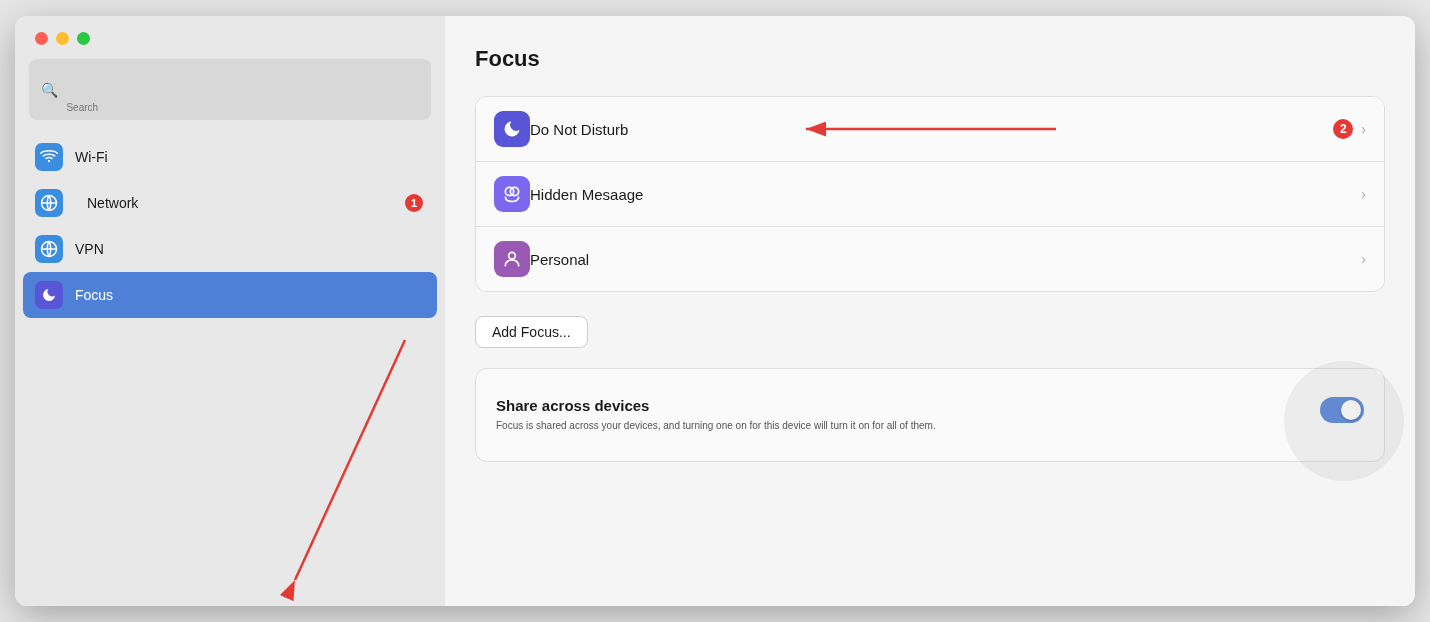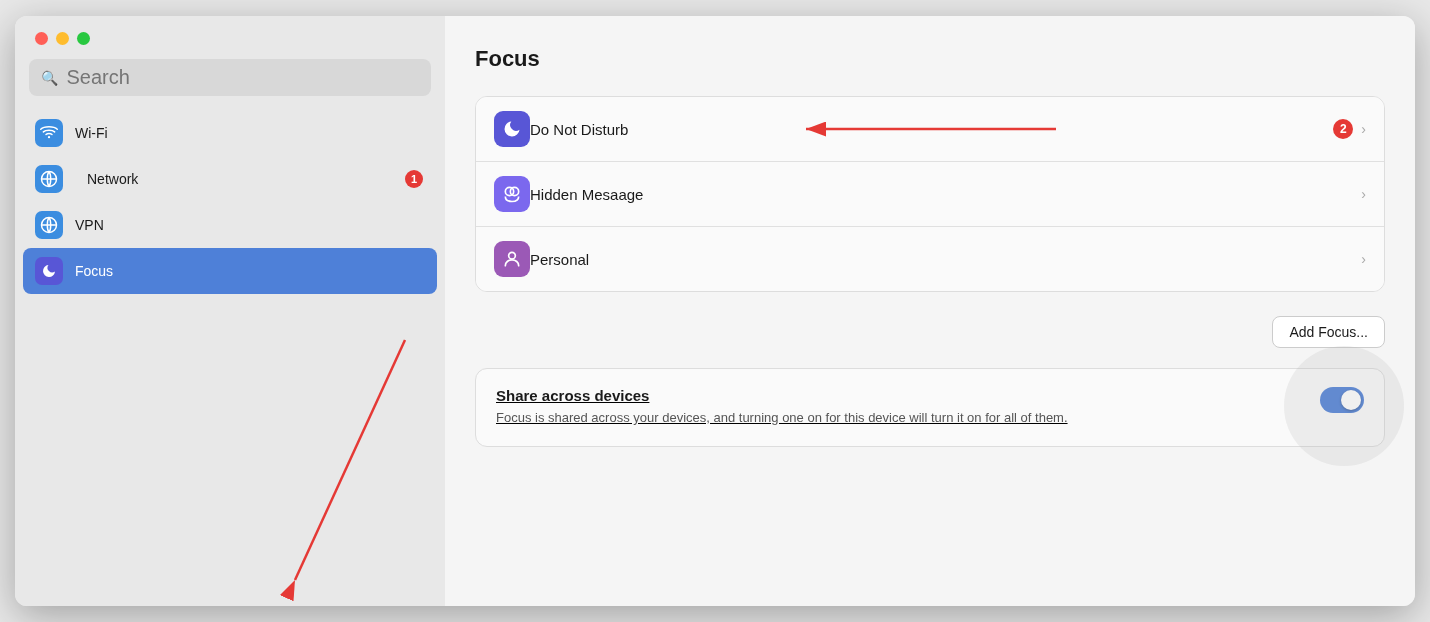--- a/index.html
+++ b/index.html
@@ -65,23 +65,24 @@
 
     .search-bar .search-icon-glyph {
       color: #888;
       font-size: 14px;
     }
 
     .search-bar input {
       border: none;
       background: transparent;
       outline: none;
-      font-size: 20px;
+      font-size: 10px;
       color: #555;
       width: 100%;
+      margin-top: 36px;
     }
 
     .sidebar-items {
       flex: 1;
       overflow-y: auto;
       padding: 0 8px;
     }
 
     .sidebar-item {
       display: flex;
@@ -206,60 +207,59 @@
       height: 20px;
       font-size: 12px;
       display: flex;
       align-items: center;
       justify-content: center;
       font-weight: 600;
     }
 
     .add-focus-row {
       display: flex;
-      justify-content: flex-end;
+      justify-content: flex-start;
       margin-top: 4px;
     }
 
     .add-focus-btn {
       background: white;
       border: 1px solid #ccc;
       border-radius: 8px;
       padding: 7px 16px;
       font-size: 14px;
       cursor: pointer;
       color: #1a1a1a;
       font-family: inherit;
     }
 
     .share-section {
       background: #fafafa;
       border: 1px solid #ddd;
       border-radius: 12px;
-      padding: 18px 20px;
+      padding: 28px 20px;
       display: flex;
       align-items: flex-start;
       gap: 14px;
       position: relative;
-      text-decoration: underline;
     }
 
     .share-text {
       flex: 1;
     }
 
     .share-title {
       font-size: 15px;
       font-weight: 600;
       color: #1a1a1a;
       margin-bottom: 4px;
     }
 
     .share-desc {
-      font-size: 13px;
+      font-size: 10px;
       color: #555;
       line-height: 1.5;
     }
 
     
     .toggle {
       position: relative;
       width: 44px;
       height: 26px;
       flex-shrink: 0;

